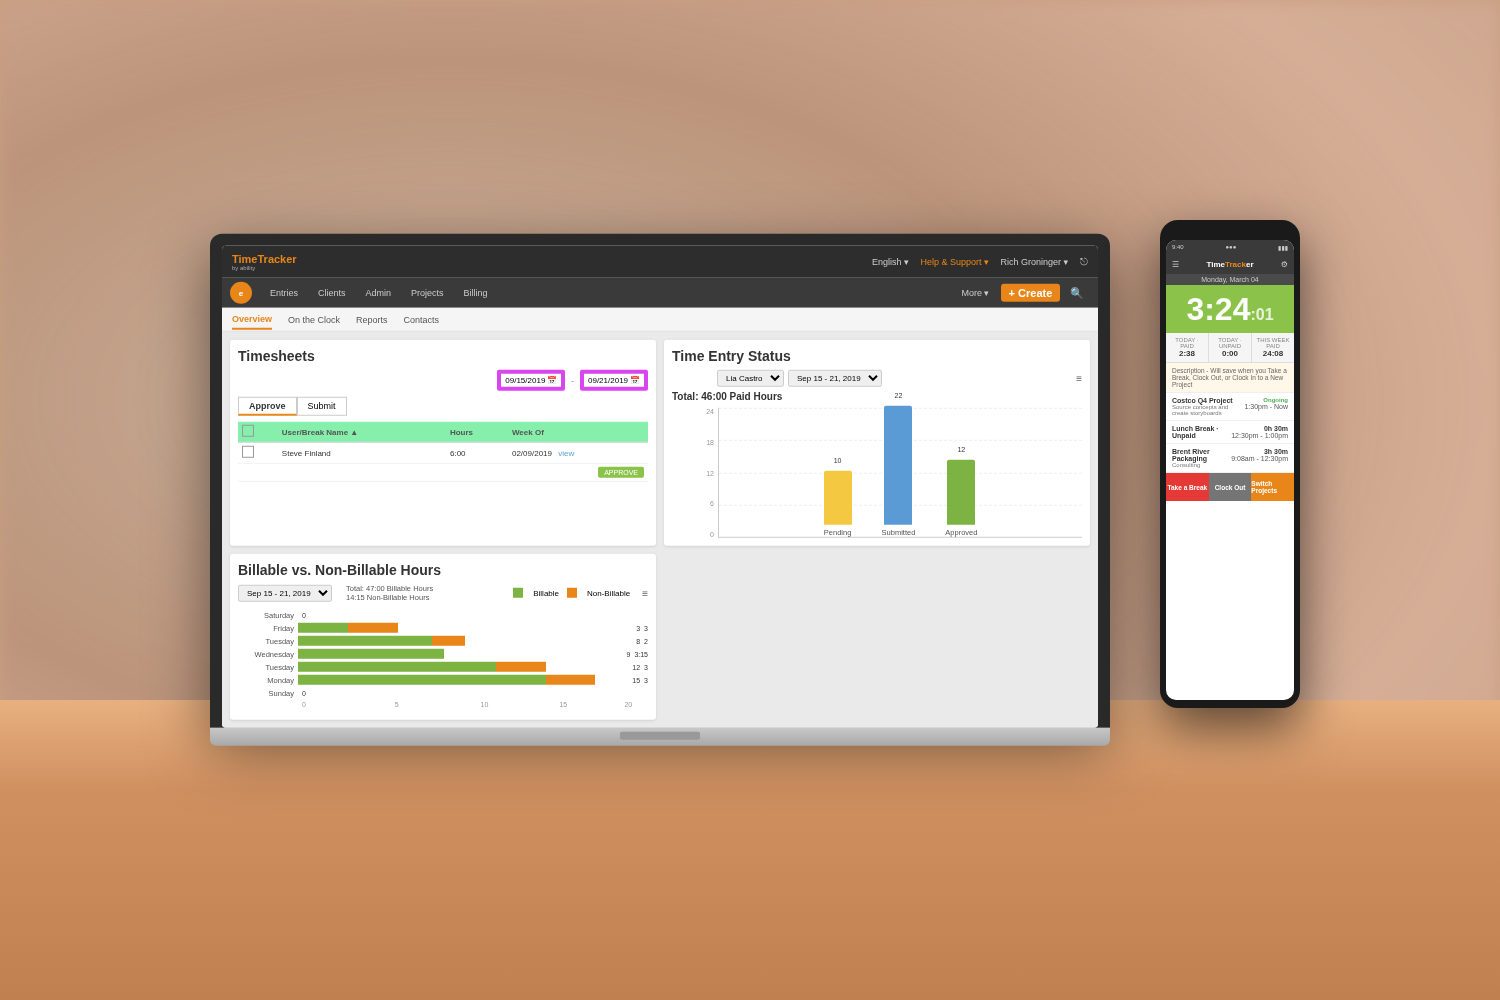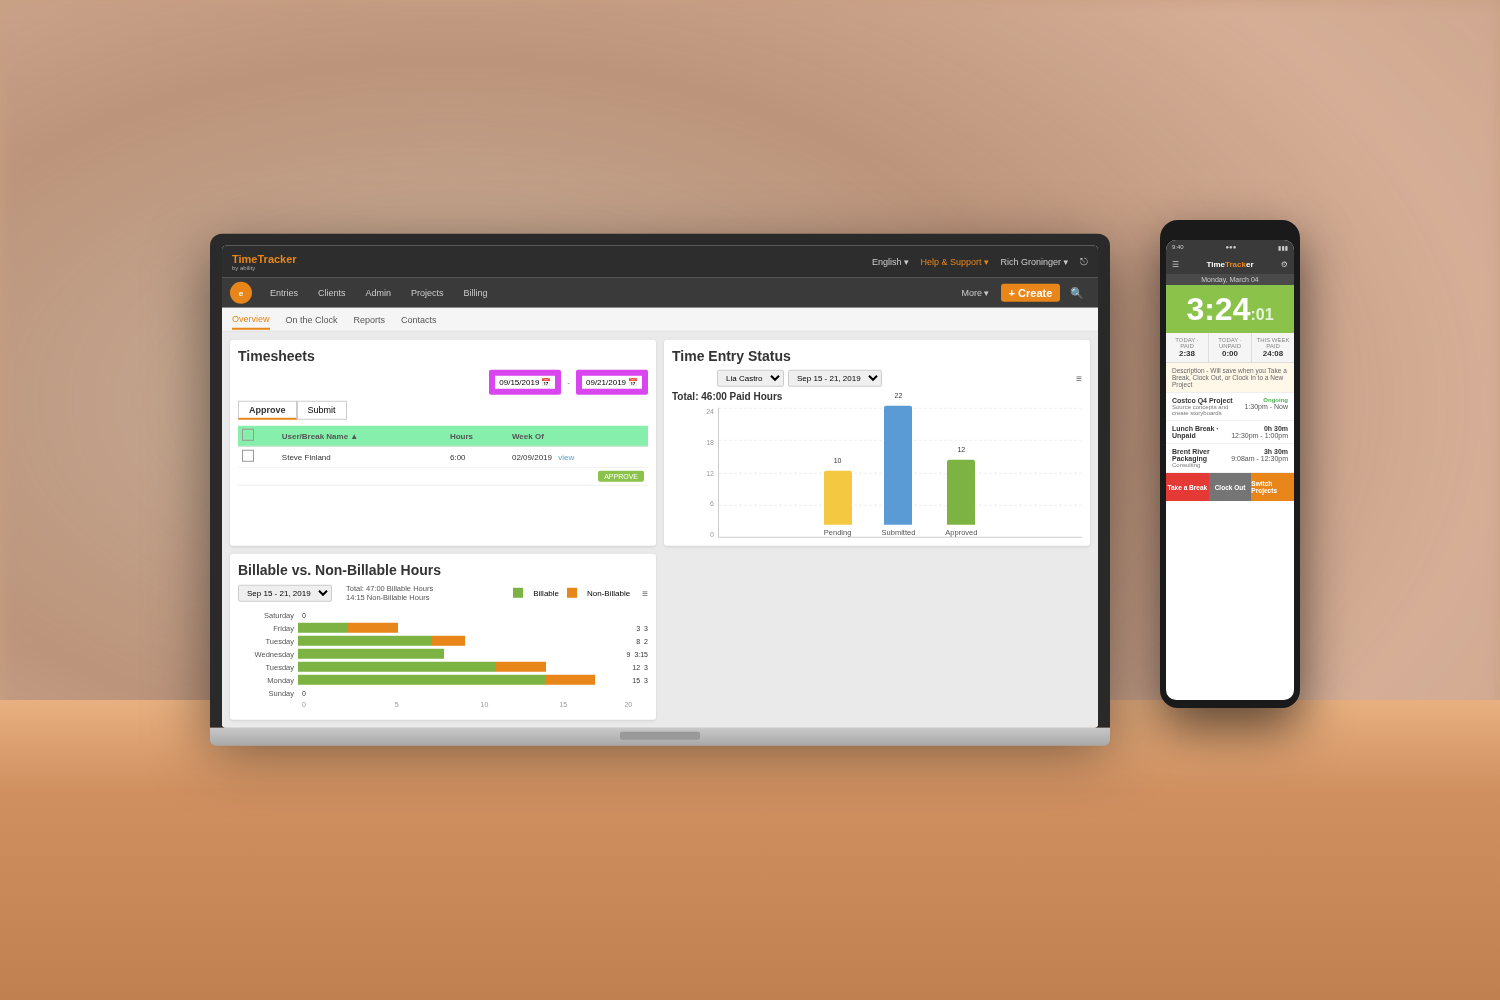--- a/index.html
+++ b/index.html
@@ -166,21 +166,21 @@
     }
     .sub-nav-item {
       font-size: 9px;
       color: #555;
       padding: 4px 0;
       cursor: pointer;
     }
     .sub-nav-item.active {
       color: #e8861a;
       border-bottom: 2px solid #e8861a;
-      font-weight: normal;
+      font-weight: bold;
     }
 
     
     .main-content {
       background: #eaeaea;
       display: grid;
       grid-template-columns: 1fr 1fr;
       grid-template-rows: auto auto;
       gap: 8px;
       padding: 8px;
@@ -201,21 +201,21 @@
     }
 
     
     .ts-header {
       display: flex;
       align-items: center;
       gap: 6px;
       margin-bottom: 6px;
     }
     .ts-date-input {
-      border: 6px solid #d946ef;
+      border: 4px solid #d946ef;
       padding: 2px 4px;
       font-size: 8px;
       border-radius: 2px;
       display: flex;
       align-items: center;
       gap: 2px;
     }
     .ts-date-sep { font-size: 8px; color: #666; }
     .ts-spacer { flex: 1; }
 

